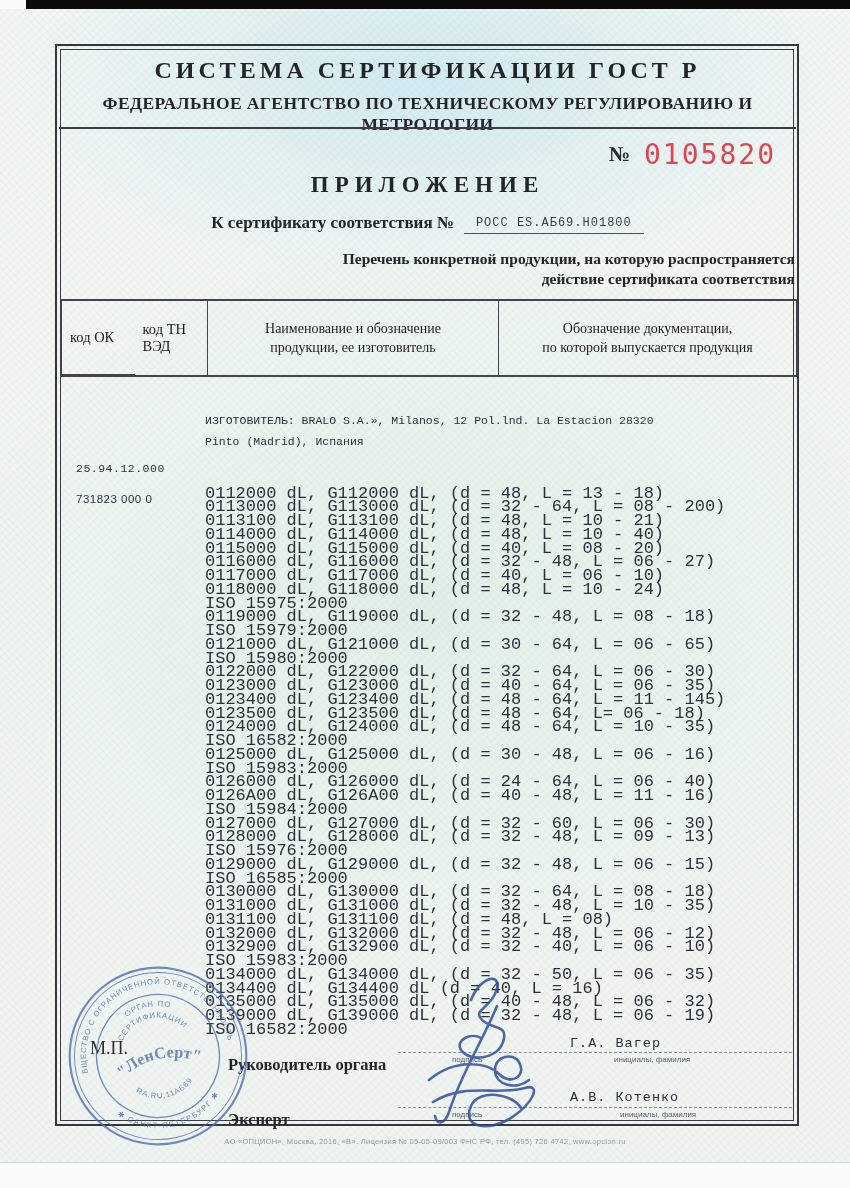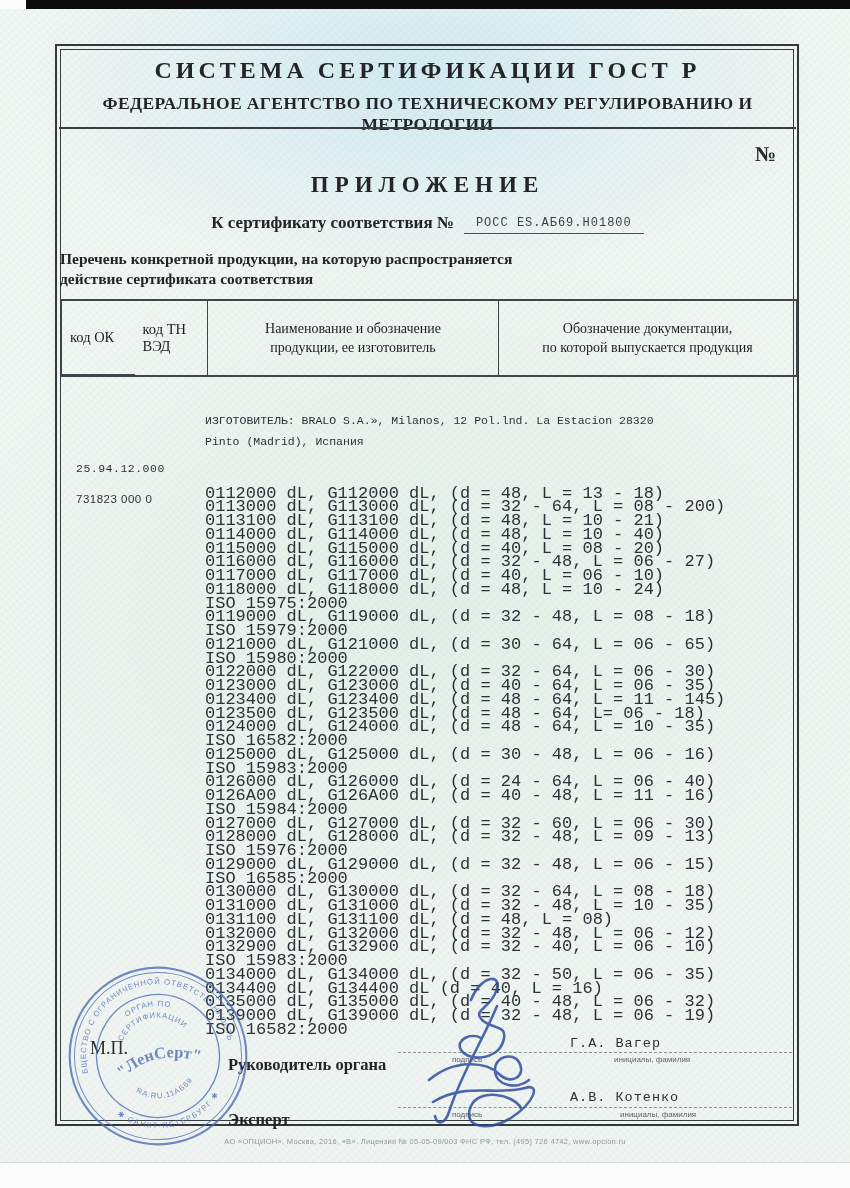--- a/index.html
+++ b/index.html
@@ -23,21 +23,21 @@
   .frame-inner{position:absolute;inset:3px;border:1px solid #3a3d40;}
   .hdr1{left:60px;right:55px;top:57px;text-align:center;font-weight:bold;font-size:24px;letter-spacing:4px;color:#232527;}
   .hdr2{left:60px;right:55px;top:93px;text-align:center;font-weight:bold;font-size:17.5px;letter-spacing:.4px;color:#232527;}
   .hdr-rule{left:59px;top:127px;width:737px;height:2px;background:#3a3d40;}
   .num-row{top:138px;right:74px;display:flex;align-items:flex-start;gap:14px;}
   .num-sign{font-size:21px;font-weight:bold;color:#2a2c2e;padding-top:4px;}
   .num-val{font-family:"DejaVu Sans Mono",monospace;font-size:28px;letter-spacing:2px;color:#e24350;}
   .doc-title{left:60px;right:55px;top:172px;text-align:center;font-weight:bold;font-size:23px;letter-spacing:6px;color:#232527;}
   .cert-line{left:60px;right:55px;top:213px;text-align:center;font-size:17px;font-weight:bold;color:#232527;}
   .cert-val{display:inline-block;font-family:"Liberation Mono",monospace;font-weight:normal;font-size:12px;letter-spacing:1px;color:#3a3f45;border-bottom:1px solid #4a4f54;padding:0 12px 3px;vertical-align:2px;margin-left:10px;}
-  .subtitle{left:60px;right:55px;top:249px;text-align:left;font-weight:bold;font-size:15.5px;line-height:20px;white-space:pre-line;color:#232527;}
+  .subtitle{left:60px;right:55px;top:249px;text-align:right;font-weight:bold;font-size:15.5px;line-height:20px;white-space:pre-line;color:#232527;}
   .ptable{left:60px;top:299px;width:734px;height:74px;border:2px solid #41454a;display:flex;}
   .ptable .c1{width:145px;border-right:1px solid #41454a;display:flex;flex-direction:row;}
   .ptable .c1 .cell{flex:1;display:flex;align-items:center;padding-left:8px;font-size:14.5px;}
   .ptable .c1 .cell:first-child{border-bottom:1px solid #41454a;}
   .ptable .c2{width:290px;border-right:1px solid #41454a;display:flex;align-items:center;justify-content:center;text-align:center;font-size:14px;line-height:19px;white-space:pre-line;}
   .ptable .c3{flex:1;display:flex;align-items:center;justify-content:center;text-align:center;font-size:14px;line-height:19px;white-space:pre-line;}
   .mfr{left:205px;top:410px;font-family:"Liberation Mono",monospace;font-size:11.5px;line-height:21px;color:#2c3138;white-space:pre-line;}
   .code-ok{left:76px;top:462px;font-family:"Liberation Mono",monospace;font-size:11.5px;color:#2c3138;letter-spacing:.5px;}
   .code-tnved{left:76px;top:493px;font-family:Liberation Sans, sans-serif;font-size:11.5px;color:#2c3138;letter-spacing:.5px;}
   .plist{left:205px;top:459px;font-family:"Liberation Mono",monospace;font-size:17px;line-height:13.75px;color:#2c3138;white-space:pre;}
@@ -60,20 +60,21 @@
 <div class="abs frame">
   <div class="frame-inner"></div>
 </div>
 
 <div class="abs hdr1">СИСТЕМА СЕРТИФИКАЦИИ ГОСТ Р</div>
 <div class="abs hdr2">ФЕДЕРАЛЬНОЕ АГЕНТСТВО ПО ТЕХНИЧЕСКОМУ РЕГУЛИРОВАНИЮ И МЕТРОЛОГИИ</div>
 <div class="abs hdr-rule"></div>
 
 <div class="abs num-row">
   <span class="num-sign">№</span>
+  <span class="num-val">0105820</span>
 </div>
 
 <div class="abs doc-title">ПРИЛОЖЕНИЕ</div>
 
 <div class="abs cert-line">
   <span>К сертификату соответствия №</span><span class="cert-val">РОСС ES.АБ69.Н01800</span>
 </div>
 
 <div class="abs subtitle">Перечень конкретной продукции,  на которую распространяется
 действие сертификата соответствия</div>

